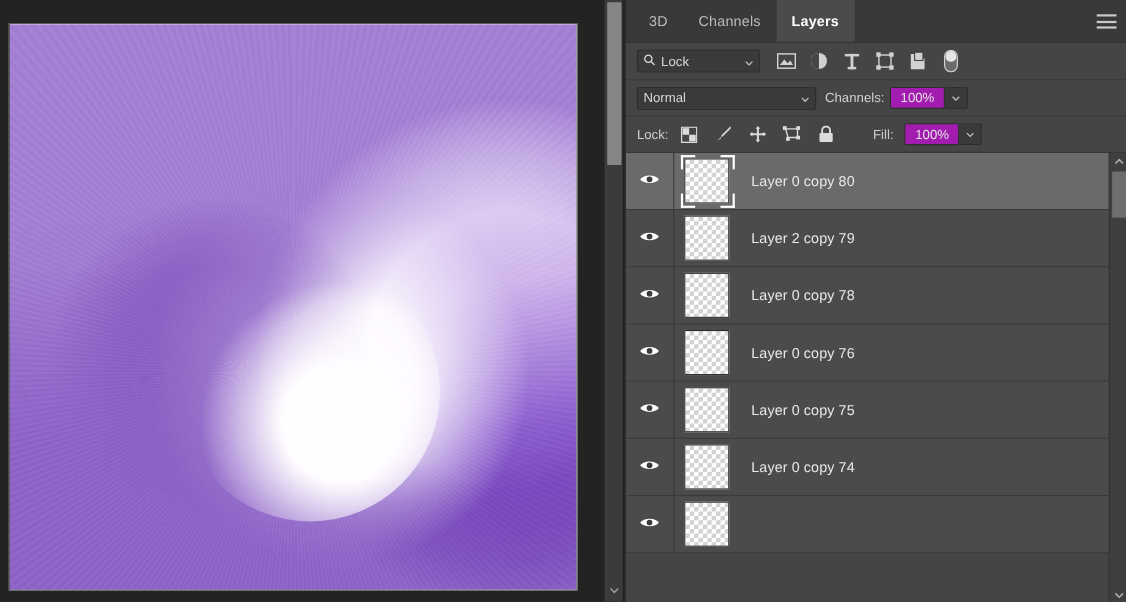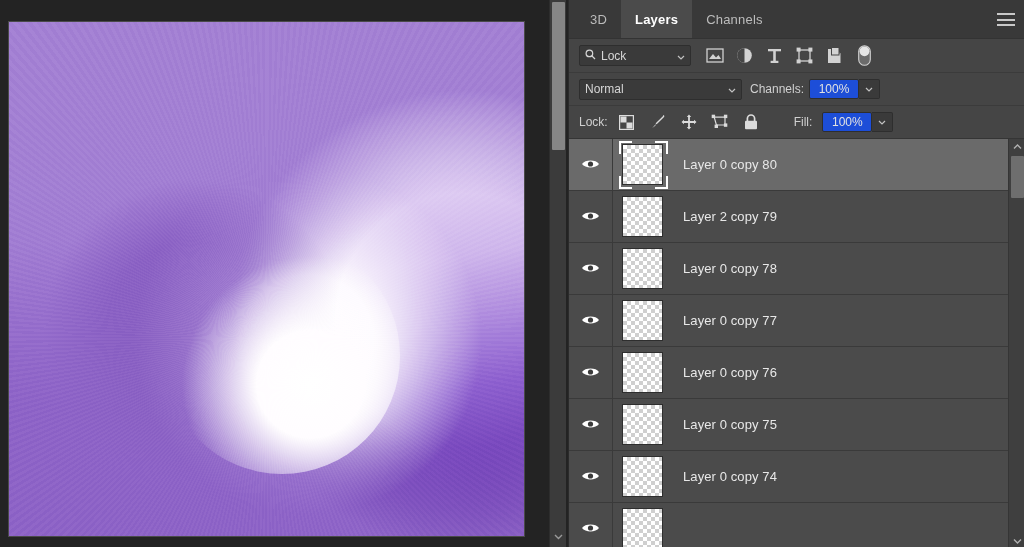--- a/index.html
+++ b/index.html
@@ -132,21 +132,21 @@
   #blend-select {
     width: 163px; height: 21px;
     background: #3a3a3a; border: 1px solid #2e2e2e; border-radius: 2px;
     display: flex; align-items: center; padding: 0 5px;
     font-size: 12px; color: #d6d6d6; gap: 16px;
   }
   #blend-select .label { flex: 1; }
   .num-group { display: flex; align-items: center; margin-left: 8px; }
   .num-group .cap { font-size: 12px; color: #d0d0d0; margin-right: 5px; }
   .num-box {
-    width: 50px; height: 20px; background: #1d4ed8; border: 1px solid #2e2e2e;
+    width: 50px; height: 20px; background: #a21caf; border: 1px solid #2e2e2e;
     font-size: 12px; color: #e2e2e2; display: flex; align-items: center;
     justify-content: center; border-radius: 2px;
   }
   .num-step {
     width: 21px; height: 20px; background: #3a3a3a; border: 1px solid #2e2e2e;
     border-left: none; display: flex; align-items: center; justify-content: center;
     border-radius: 0 2px 2px 0;
   }
 
   
@@ -242,25 +242,25 @@
     </div>
   </div>
 
   <div id="panel">
 
     <div id="tab-bar">
       <div class="spacer-left"></div>
       <div class="tab">
           <span>3D</span>
         </div>
+      <div class="tab">
+          <span>Channels</span>
+        </div>
       <div class="tab active">
           <span>Layers</span>
-        </div>
-      <div class="tab">
-          <span>Channels</span>
         </div>
       <div id="hamburger">
         <i></i>
         <i></i>
         <i></i>
       </div>
     </div>
 
     <div id="panel-body">
 
@@ -439,32 +439,20 @@
           <div class="layer-row">
             <div class="eye-cell">
               <span><svg width="19" height="12" viewBox="0 0 19 12">
                   <path d="M1 6 C4 1.4 15 1.4 18 6 C15 10.6 4 10.6 1 6 Z" fill="#ffffff"></path>
                   <circle cx="9.5" cy="6" r="2.6" fill="#3b3b3b"></circle>
                 </svg></span>
             </div>
             <div class="thumb-cell">
               <div class="thumb"></div>
             </div>
-            <div class="layer-name">Layer 0 copy 77</div>
-          </div>
-          <div class="layer-row">
-            <div class="eye-cell">
-              <span><svg width="19" height="12" viewBox="0 0 19 12">
-                  <path d="M1 6 C4 1.4 15 1.4 18 6 C15 10.6 4 10.6 1 6 Z" fill="#ffffff"></path>
-                  <circle cx="9.5" cy="6" r="2.6" fill="#3b3b3b"></circle>
-                </svg></span>
-            </div>
-            <div class="thumb-cell">
-              <div class="thumb"></div>
-            </div>
             <div class="layer-name">Layer 0 copy 76</div>
           </div>
           <div class="layer-row">
             <div class="eye-cell">
               <span><svg width="19" height="12" viewBox="0 0 19 12">
                   <path d="M1 6 C4 1.4 15 1.4 18 6 C15 10.6 4 10.6 1 6 Z" fill="#ffffff"></path>
                   <circle cx="9.5" cy="6" r="2.6" fill="#3b3b3b"></circle>
                 </svg></span>
             </div>
             <div class="thumb-cell">

